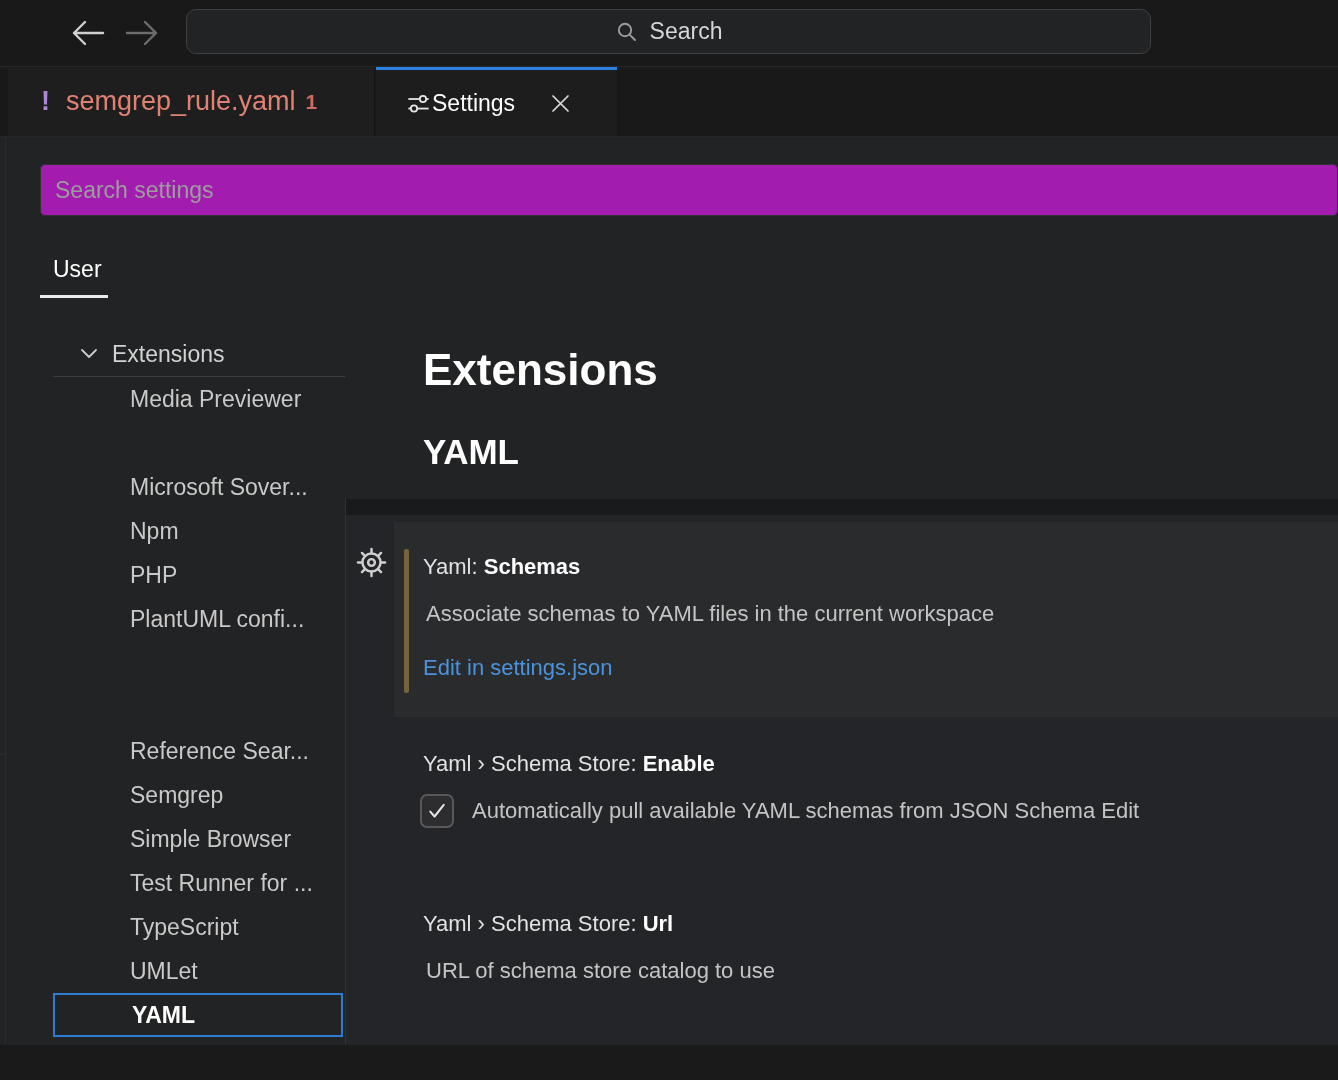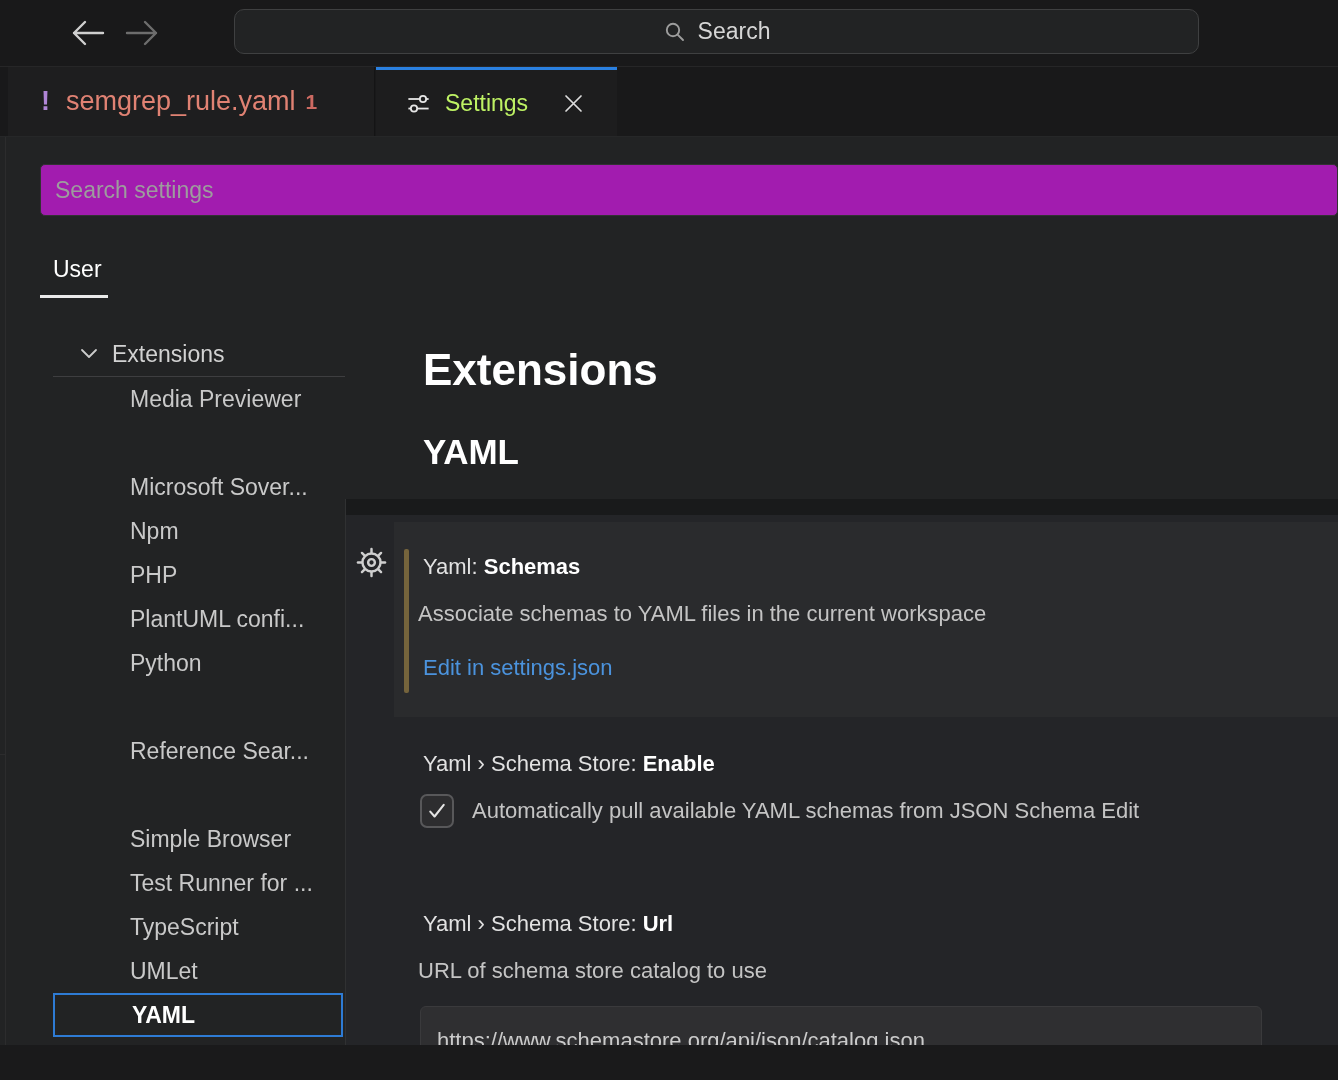--- a/index.html
+++ b/index.html
@@ -10,31 +10,31 @@
   }
   
   .titlebar{position:absolute;left:0;top:0;width:100%;height:67px;background:#19191a;border-bottom:1px solid #262627;box-sizing:border-box;}
   .nav-arrow{position:absolute;top:13px;width:40px;height:40px;display:flex;align-items:center;justify-content:center;cursor:pointer;}
   .nav-back{left:68px;}
   .nav-fwd{left:122px;}
   .searchbox{
     position:absolute;left:186px;top:9px;width:965px;height:45px;box-sizing:border-box;
     background:#222324;border:1px solid #3f4041;border-radius:10px;
     display:flex;align-items:center;justify-content:center;gap:11px;
-    color:#d6d6d6;font-size:23px;cursor:pointer;margin-left:48px;
+    color:#d6d6d6;font-size:23px;cursor:pointer;
   }
   
   .tabstrip{position:absolute;left:0;top:67px;width:100%;height:70px;background:#19191a;border-bottom:1px solid #262728;box-sizing:border-box;}
   .tab{position:absolute;top:0;height:69px;display:flex;align-items:center;box-sizing:border-box;cursor:pointer;}
   .tab-file{left:8px;width:367px;background:#1e1e1f;border-right:1px solid #141415;padding-left:33px;}
   .tab-settings{left:376px;width:241px;background:#1d1d1e;padding-left:29px;border-top:3px solid var(--accent-blue,#2a80e0);}
   .tab-file .excl{color:var(--file-icon-purple,#b085d6);font-size:27px;font-weight:700;margin-right:16px;}
   .tab-file .fname{color:var(--error-file-label,#e08273);font-size:27px;}
   .tab-file .fbadge{color:var(--problem-count-badge,#cd6a62);font-size:21px;margin-left:10px;font-weight:600;}
-  .tab-settings .tlabel{color:#bef264;font-size:23px;margin-left:13px;}
+  .tab-settings .tlabel{color:#ffffff;font-size:23px;margin-left:0;}
   .tab-close{margin-left:31px;display:flex;align-items:center;justify-content:center;width:28px;height:28px;border-radius:5px;cursor:pointer;}
   
   .editor{position:absolute;left:0;top:137px;width:1338px;height:908px;background:#222324;overflow:hidden;}
   .left-edge-v{position:absolute;left:5px;top:0;width:1px;height:100%;background:#2c2c2d;}
   .left-edge-h{position:absolute;left:0;top:617px;width:5px;height:1px;background:#2c2c2d;}
   .settings-search{
     position:absolute;left:40px;top:27px;width:1298px;height:52px;box-sizing:border-box;
     background:#a21caf;border:1px solid #323233;border-radius:5px;
     color:#c8c8c8;font-size:23px;padding:0 14px;outline:none;font-family:inherit;
   }
@@ -55,21 +55,21 @@
   .crumb-title{position:absolute;left:423px;top:203px;font-size:44px;font-weight:700;color:#ffffff;line-height:60px;}
   .section-title{position:absolute;left:423px;top:292px;font-size:35px;font-weight:700;color:#ffffff;line-height:46px;}
   
   .setting-list{position:absolute;left:346px;top:362px;width:992px;height:546px;background:#242528;}
   .list-shadow{position:absolute;left:0;top:0;width:100%;height:16px;background:#191a1b;}
   .row-hover-bg{position:absolute;left:48px;top:23px;width:944px;height:195px;background:#2a2b2d;}
   .gear{position:absolute;left:10px;top:48px;width:31px;height:31px;display:flex;align-items:center;justify-content:center;cursor:pointer;}
   .mod-bar{position:absolute;left:58px;top:50px;width:5px;height:144px;background:var(--modified-indicator,#75643c);border-radius:2px;}
   .s-title{position:absolute;left:77px;font-size:22px;line-height:28px;color:#e2e2e2;white-space:nowrap;}
   .s-title b{color:#ffffff;font-weight:700;margin-top:28px;}
-  .s-desc{position:absolute;left:72px;font-size:22px;line-height:28px;color:#c4c4c4;white-space:nowrap;}
+  .s-desc{position:absolute;left:80px;font-size:22px;line-height:28px;color:#c4c4c4;white-space:nowrap;}
   .s-link{position:absolute;left:77px;font-size:22px;line-height:28px;color:var(--link-blue,#4b93dd);cursor:pointer;white-space:nowrap;}
   .checkbox{
     position:absolute;left:74px;top:295px;width:34px;height:34px;box-sizing:border-box;
     background:#2d2d2f;border:2px solid #58585a;border-radius:7px;cursor:pointer;
     display:flex;align-items:center;justify-content:center;
   }
   .url-input{
     position:absolute;left:74px;top:507px;width:842px;height:56px;box-sizing:border-box;
     background:#2f2f31;border:1px solid #3a3a3c;border-radius:6px;
     color:#cbcbcb;font-size:22px;padding:13px 16px 0;outline:none;font-family:inherit;
@@ -145,22 +145,22 @@
       </span>
       <span>Extensions</span>
     </div>
     <div class="toc-sep"></div>
 
     <div class="toc-item" style="top:240px">Media Previewer</div>
     <div class="toc-item" style="top:328px">Microsoft Sover...</div>
     <div class="toc-item" style="top:372px">Npm</div>
     <div class="toc-item" style="top:416px">PHP</div>
     <div class="toc-item" style="top:460px">PlantUML confi...</div>
-    <div class="toc-item" style="top:504px">Python</div>
     <div class="toc-item" style="top:592px">Reference Sear...</div>
+    <div class="toc-item" style="top:636px">Semgrep</div>
     <div class="toc-item" style="top:680px">Simple Browser</div>
     <div class="toc-item" style="top:724px">Test Runner for ...</div>
     <div class="toc-item" style="top:768px">TypeScript</div>
     <div class="toc-item" style="top:812px">UMLet</div>
     <div class="toc-item selected" style="top:856px">YAML</div>
 
     <div class="toc-divider"></div>
 
     <div class="crumb-title">Extensions</div>
     <div class="section-title">YAML</div>
@@ -191,18 +191,17 @@
       <div class="s-title" style="top:251px"><span>Yaml › Schema Store: </span><b>Enable</b></div>
       <div class="checkbox">
         <svg width="22" height="22" viewBox="0 0 18 18">
             <path d="M3.5 9.5 L7 13.5 L14.5 4" stroke="#e4e4e4" stroke-width="1.7" fill="none" stroke-linecap="round" stroke-linejoin="round"></path>
           </svg>
       </div>
       <div class="s-desc" style="top:298px;left:126px">Automatically pull available YAML schemas from JSON Schema Edit</div>
 
       <div class="s-title" style="top:411px"><span>Yaml › Schema Store: </span><b>Url</b></div>
       <div class="s-desc" style="top:458px">URL of schema store catalog to use</div>
-      <input class="url-input" value="https://www.schemastore.org/api/json/catalog.json" style="">
     </div>
   </div>
 
   <div class="bottom-strip"></div>
 </div>
 
 </body></html>

